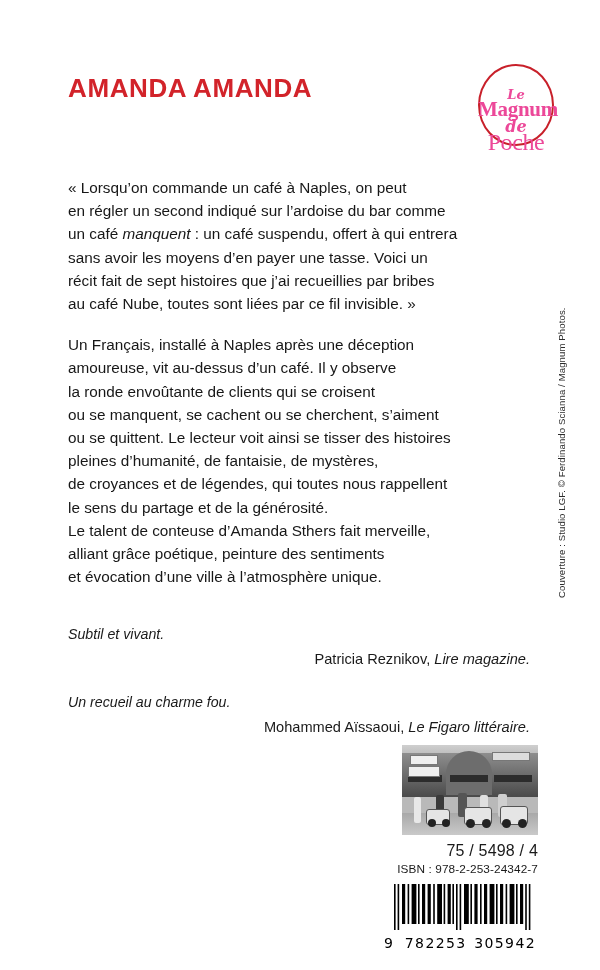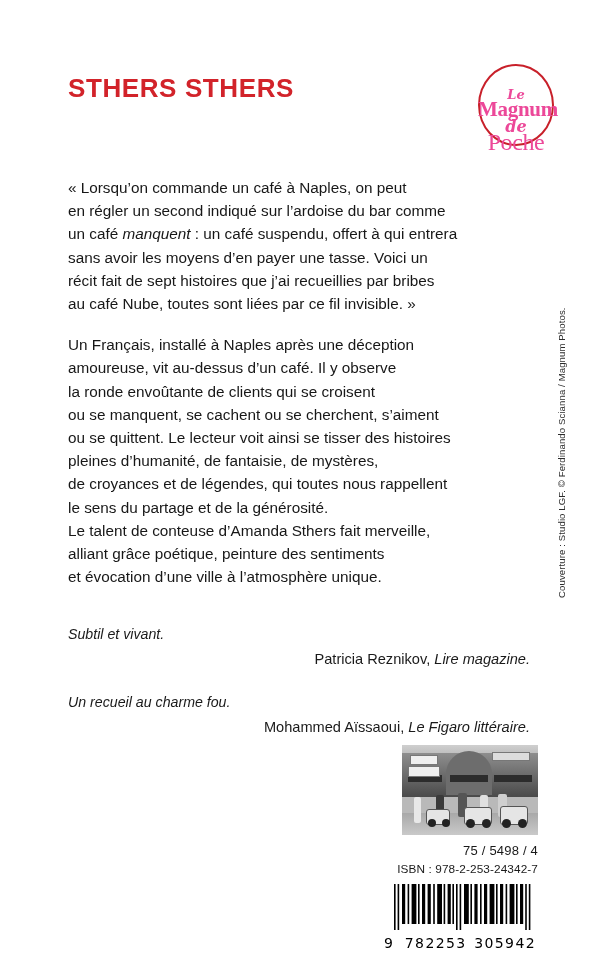--- a/index.html
+++ b/index.html
@@ -244,21 +244,21 @@
 
   
   .codes {
     position: absolute;
     left: 330px;
     top: 843px;
     width: 208px;
     text-align: right;
   }
   .price-code {
-    font-size: 13px;
+    font-size: 16px;
     color: #1a1a1a;
     letter-spacing: 0.2px;
     line-height: 16px;
   }
   .isbn {
     font-size: 11.8px;
     color: #1a1a1a;
     letter-spacing: 0.1px;
     line-height: 16px;
     margin-top: 2px;
@@ -302,21 +302,21 @@
     white-space: nowrap;
     letter-spacing: 0.1px;
   }
 </style>
 </head>
 <body>
 
 <div class="page">
 
   <div class="header">
-    <div class="author-name">STHERS STHERS</div>
+    <div class="author-name">AMANDA AMANDA</div>
   </div>
 
   <div class="publisher-logo">
     <div class="logo-oval"></div>
     <div class="logo-text">
       <div class="logo-le">Le</div>
       <div class="logo-livre">Magnum</div>
       <div class="logo-de">de</div>
       <div class="logo-poche">Poche</div>
     </div>

